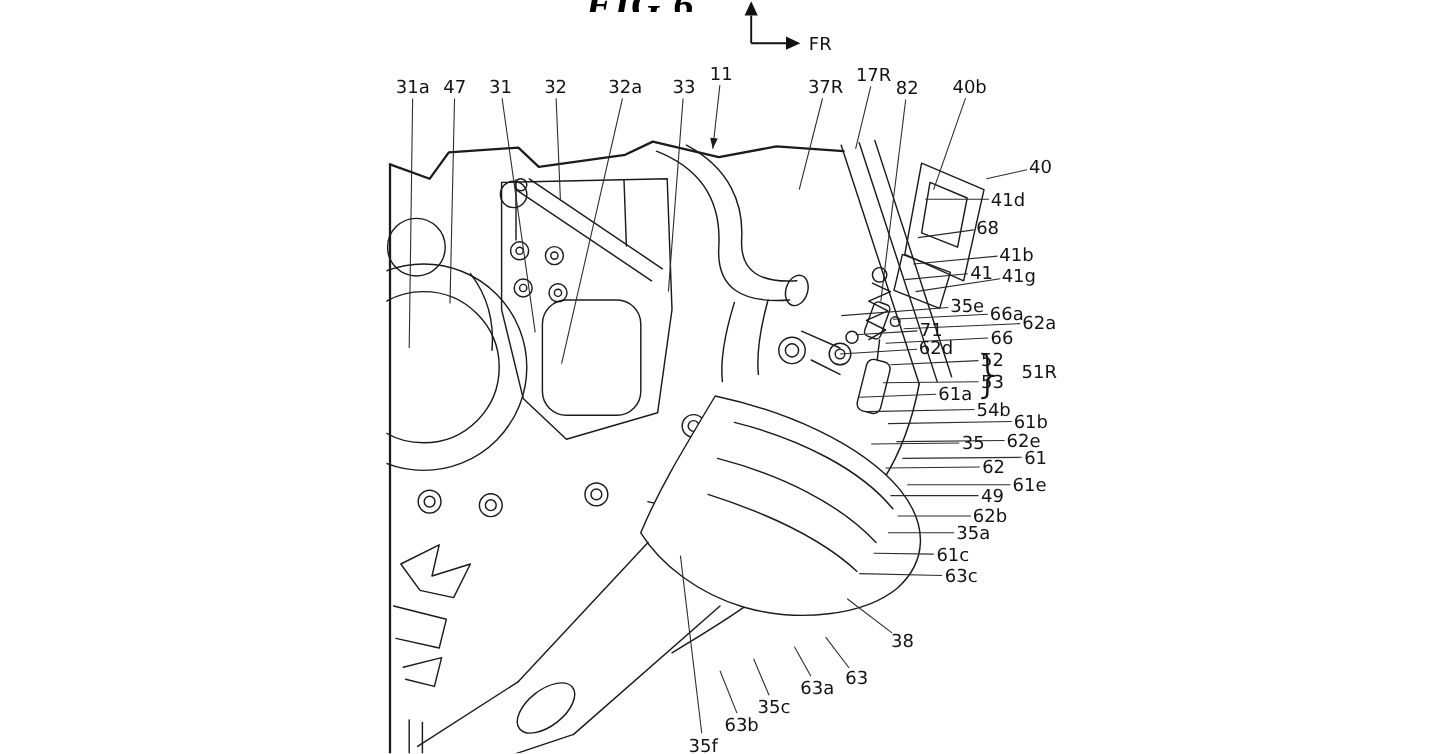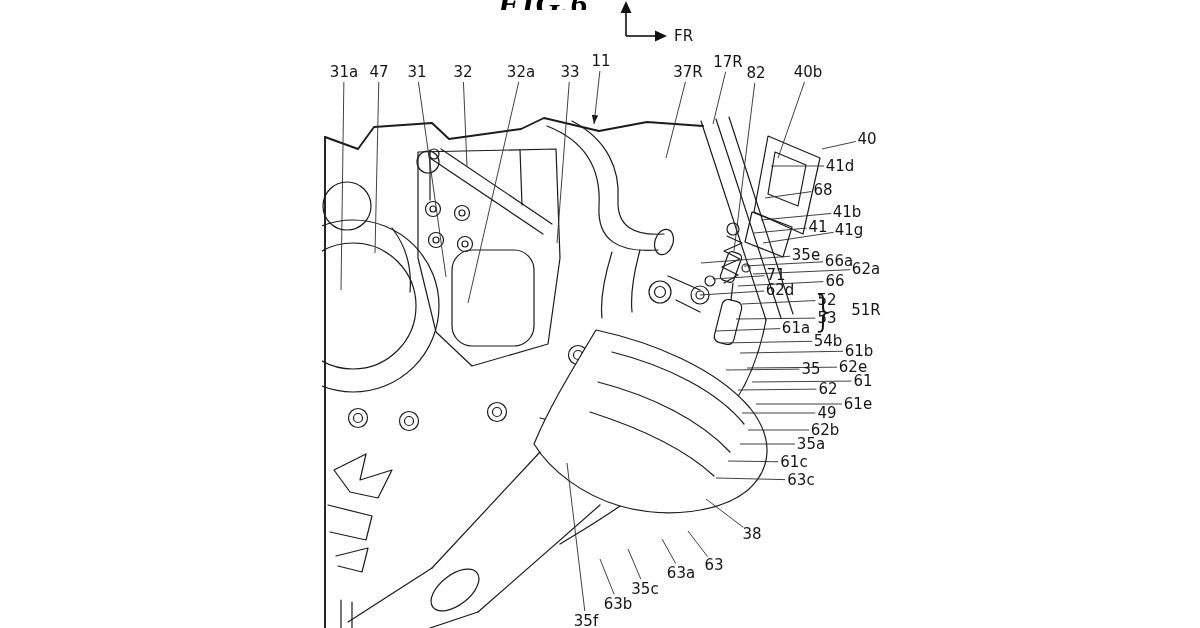--- a/index.html
+++ b/index.html
@@ -1,19 +1,19 @@
 <!DOCTYPE html>
 <html><head>
 <meta charset="utf-8">
 <style>
   html,body{margin:0;padding:0;background:#fff;}
   .canvas{position:relative;width:1200px;height:628px;background:#fff;overflow:hidden;
           font-family:"DejaVu Sans",sans-serif;}
   .canvas svg{position:absolute;left:0;top:0;}
-  .fig-title-clip{position:absolute;left:488px;top:0;width:110px;height:10px;overflow:hidden;text-align:center;}
+  .fig-title-clip{position:absolute;left:488px;top:0;width:110px;height:10px;overflow:hidden;text-align:left;}
   .fig-title-clip span{display:inline-block;margin-top:-26px;font:italic 700 34px "Liberation Serif",serif;
                        letter-spacing:1px;color:#000;}
   .ref{font:15px "DejaVu Sans",sans-serif;fill:#141414;text-anchor:middle;}
   .brace{font:300 42px "DejaVu Sans",sans-serif;fill:#141414;text-anchor:middle;}
   .fr{text-anchor:start;}
   [data-name="leader-lines-layer"] line{stroke:#2b2b2b;stroke-width:0.9;}
   .dirline{stroke:#111;stroke-width:1.6;fill:none;}
   .dirhead{fill:#111;stroke:none;}
   .art{stroke:#1b1b1b;fill:none;stroke-width:1.2;stroke-linejoin:round;stroke-linecap:round;}
   .art .bold{stroke-width:1.9;}

